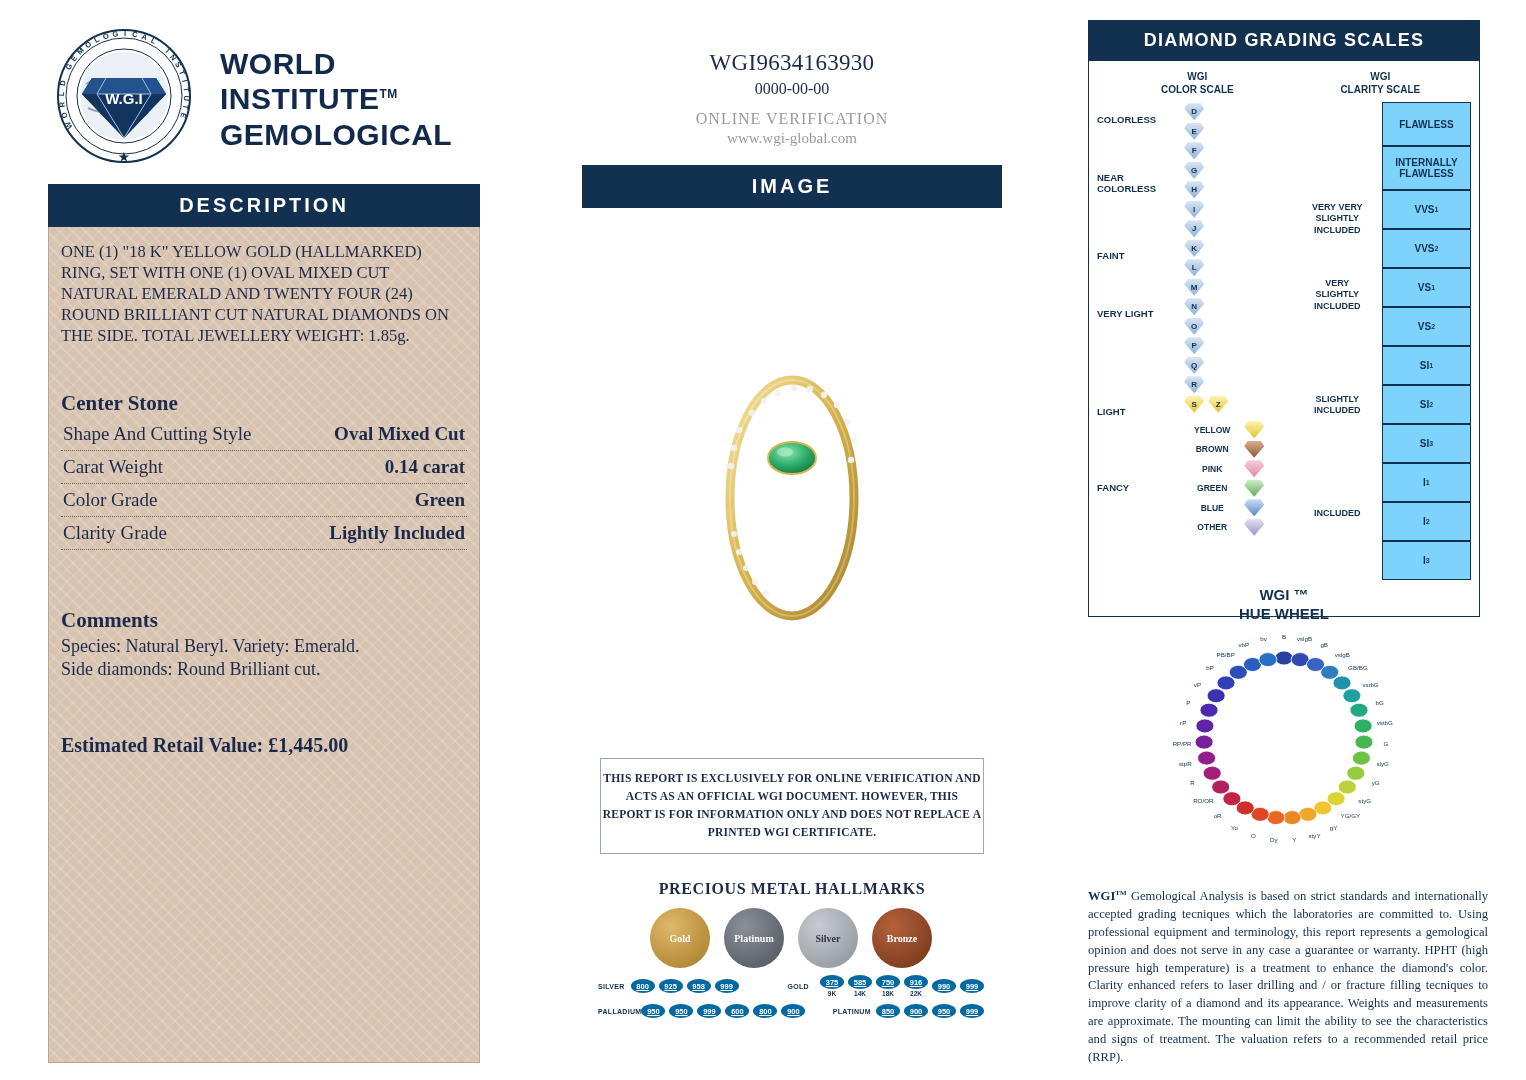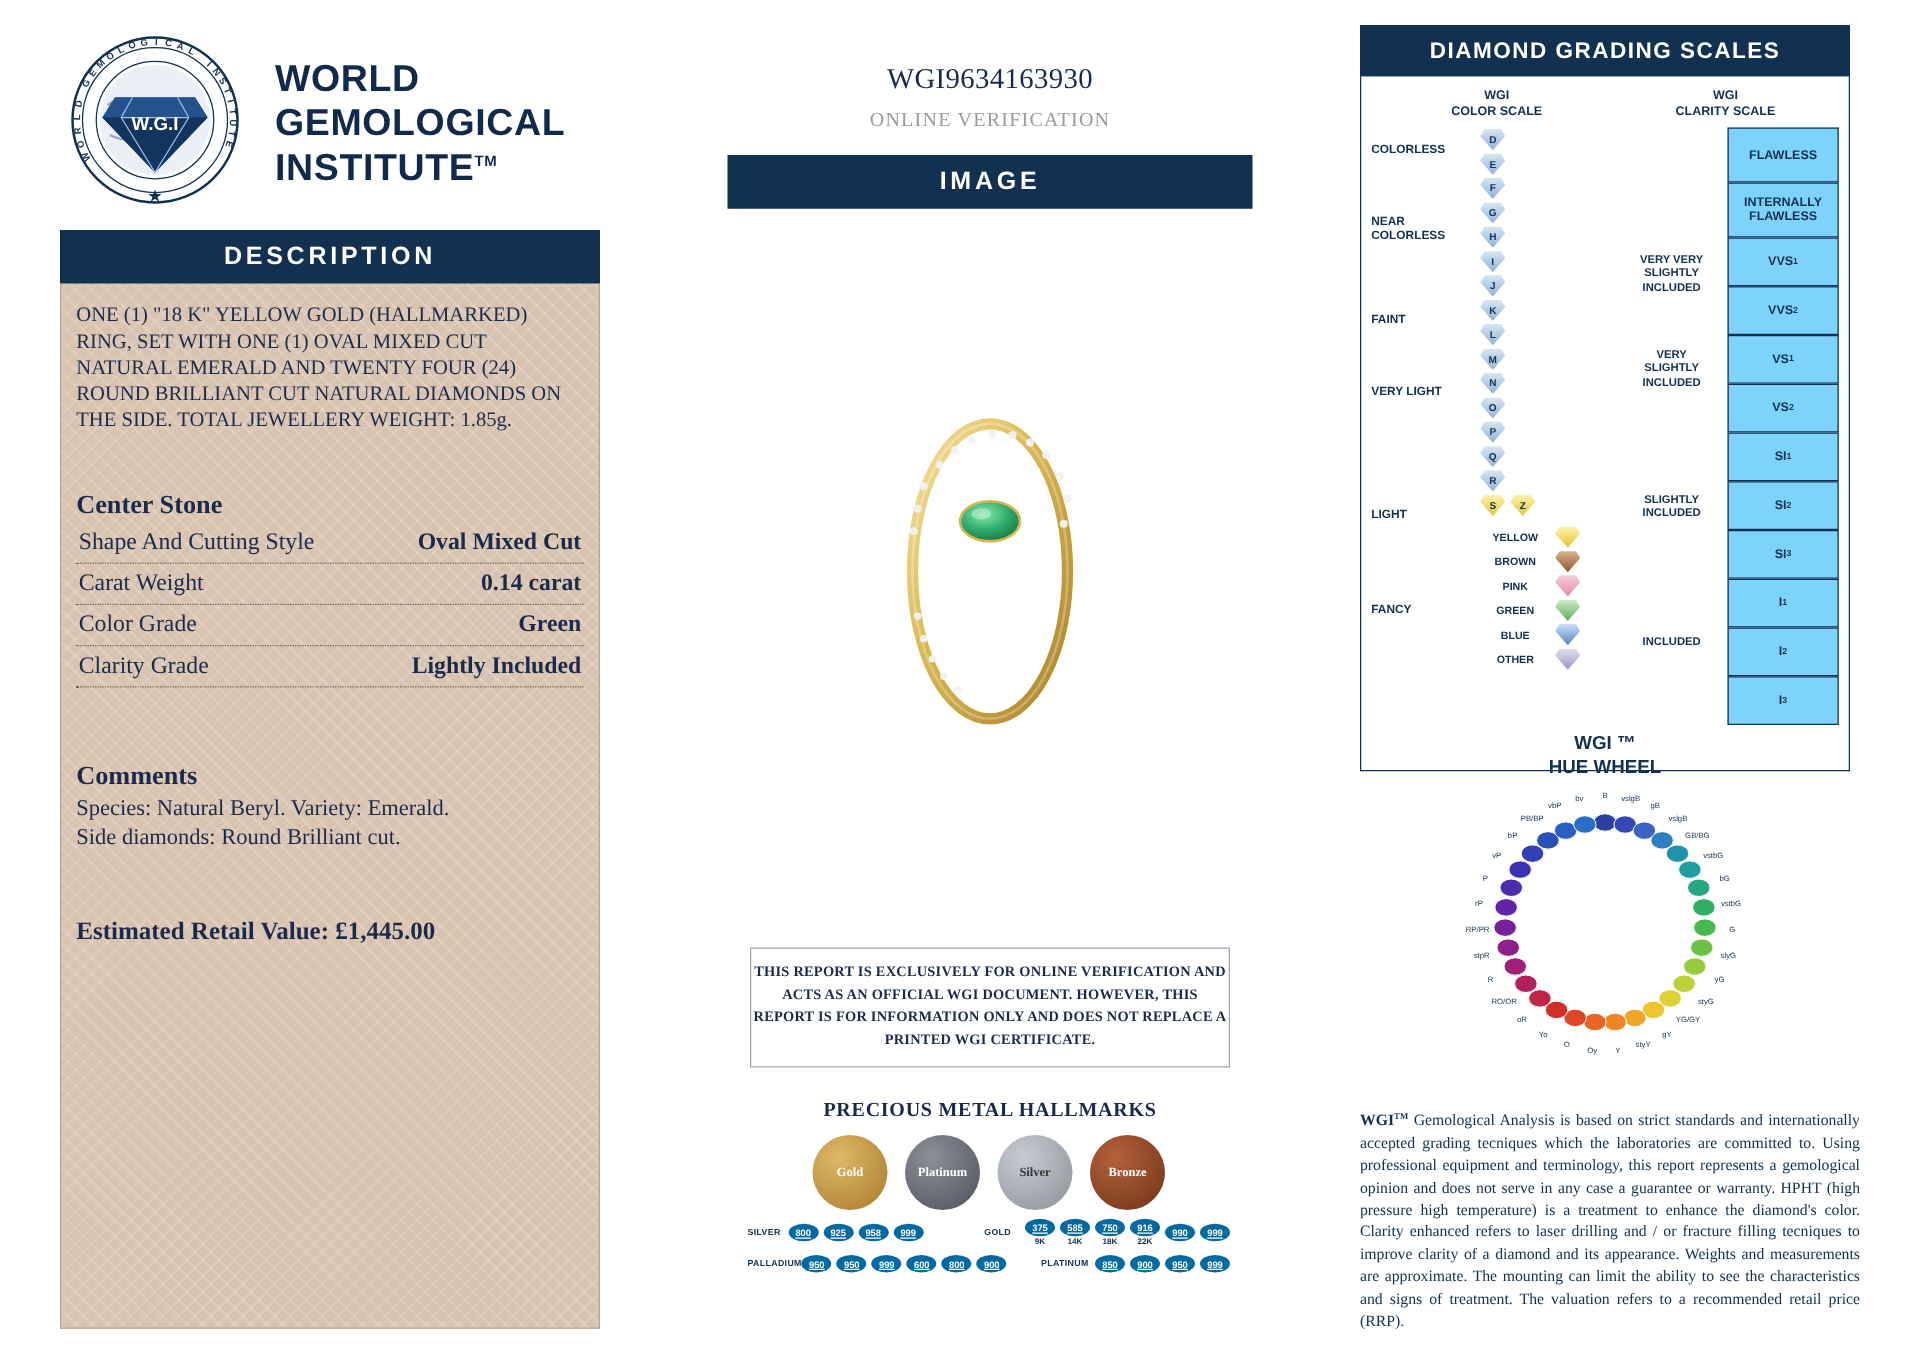--- a/index.html
+++ b/index.html
@@ -197,22 +197,22 @@
             <text transform="translate(76,72) rotate(76) translate(0,-60)" text-anchor="middle">I</text>
             <text transform="translate(76,72) rotate(84) translate(0,-60)" text-anchor="middle">T</text>
             <text transform="translate(76,72) rotate(92) translate(0,-60)" text-anchor="middle">U</text>
             <text transform="translate(76,72) rotate(100) translate(0,-60)" text-anchor="middle">T</text>
             <text transform="translate(76,72) rotate(108) translate(0,-60)" text-anchor="middle">E</text>
           </g>
         </svg>
       </div>
       <div class="logo-text">
         <div>WORLD</div>
+        <div><span>INSTITUTE</span><sup>TM</sup></div>
         <div>GEMOLOGICAL</div>
-        <div><span>INSTITUTE</span><sup>TM</sup></div>
       </div>
     </div>
 
     <div class="band">DESCRIPTION</div>
 
     <div class="desc-body">
       <div class="desc-intro">ONE (1) "18 K" YELLOW GOLD (HALLMARKED) RING, SET WITH ONE (1) OVAL MIXED CUT NATURAL EMERALD AND TWENTY FOUR (24) ROUND BRILLIANT CUT NATURAL DIAMONDS ON THE SIDE. TOTAL JEWELLERY WEIGHT: 1.85g.</div>
 
       <div style="margin-top:44px;">
         <div class="sec-title">Center Stone</div>
@@ -241,21 +241,23 @@
         <p>Species: Natural Beryl. Variety: Emerald.</p>
         <p>Side diamonds: Round Brilliant cut.</p>
       </div>
 
       <div class="retail">Estimated Retail Value: £1,445.00</div>
     </div>
   </div>
 
   <div class="col-mid">
     <div class="cert-num">WGI9634163930</div>
+    <div class="cert-sub">0000-00-00</div>
     <div class="online-verif">ONLINE VERIFICATION</div>
+    <div class="online-url">www.wgi-global.com</div>
 
     <div class="band band-img">IMAGE</div>
 
     <div class="ring-wrap">
       <svg width="300" height="300" viewBox="0 0 300 300">
         <defs>
           <linearGradient id="goldG" x1="0" y1="0" x2="1" y2="1">
             <stop offset="0%" stop-color="#f6e3a0"></stop>
             <stop offset="45%" stop-color="#d9b54f"></stop>
             <stop offset="100%" stop-color="#a9832a"></stop>

